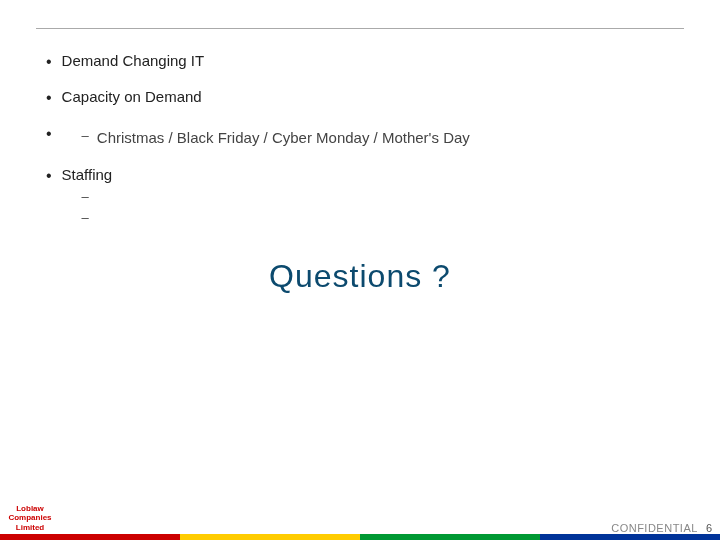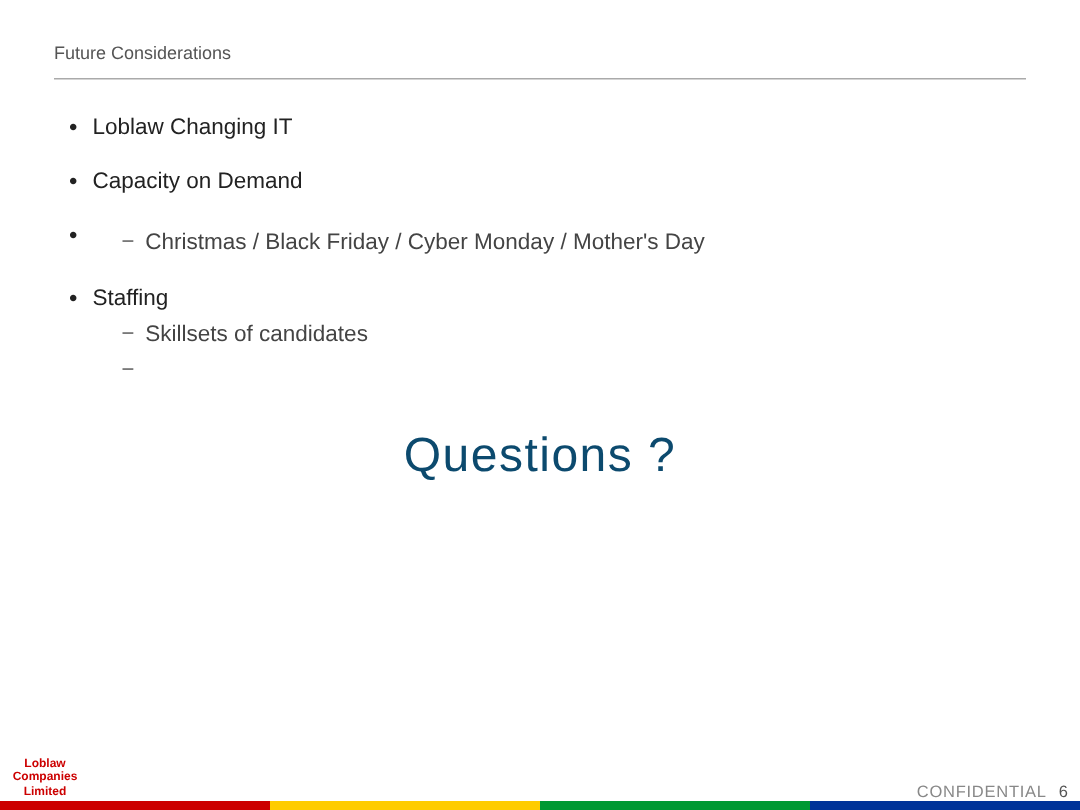--- a/index.html
+++ b/index.html
@@ -161,29 +161,28 @@
     .bar-red    { flex: 1; background: #cc0000; }
     .bar-yellow { flex: 1; background: #ffcc00; }
     .bar-green  { flex: 1; background: #009933; }
     .bar-blue   { flex: 1; background: #003399; }
   </style>
 </head>
 <body>
 
 <div class="slide">
 
-  <div class="subtitle">Future Considerations</div>
   <hr class="divider">
 
   <div class="content">
 
     <div class="bullet-item">
       <span class="bullet-dot">•</span>
       <div>
-        <span class="bullet-text">Loblaw Changing IT</span>
+        <span class="bullet-text">Demand Changing IT</span>
       </div>
     </div>
 
     <div class="bullet-item">
       <span class="bullet-dot">•</span>
       <div>
         <span class="bullet-text">Capacity on Demand</span>
       </div>
     </div>
 
@@ -199,21 +198,20 @@
       </div>
     </div>
 
     <div class="bullet-item">
       <span class="bullet-dot">•</span>
       <div>
         <span class="bullet-text">Staffing</span>
         <div class="sub-bullets">
           <div class="sub-bullet-item">
             <span class="sub-dash">–</span>
-            <span class="sub-text">Skillsets of candidates</span>
           </div>
           <div class="sub-bullet-item">
             <span class="sub-dash">–</span>
           </div>
         </div>
       </div>
     </div>
 
   </div>
 

